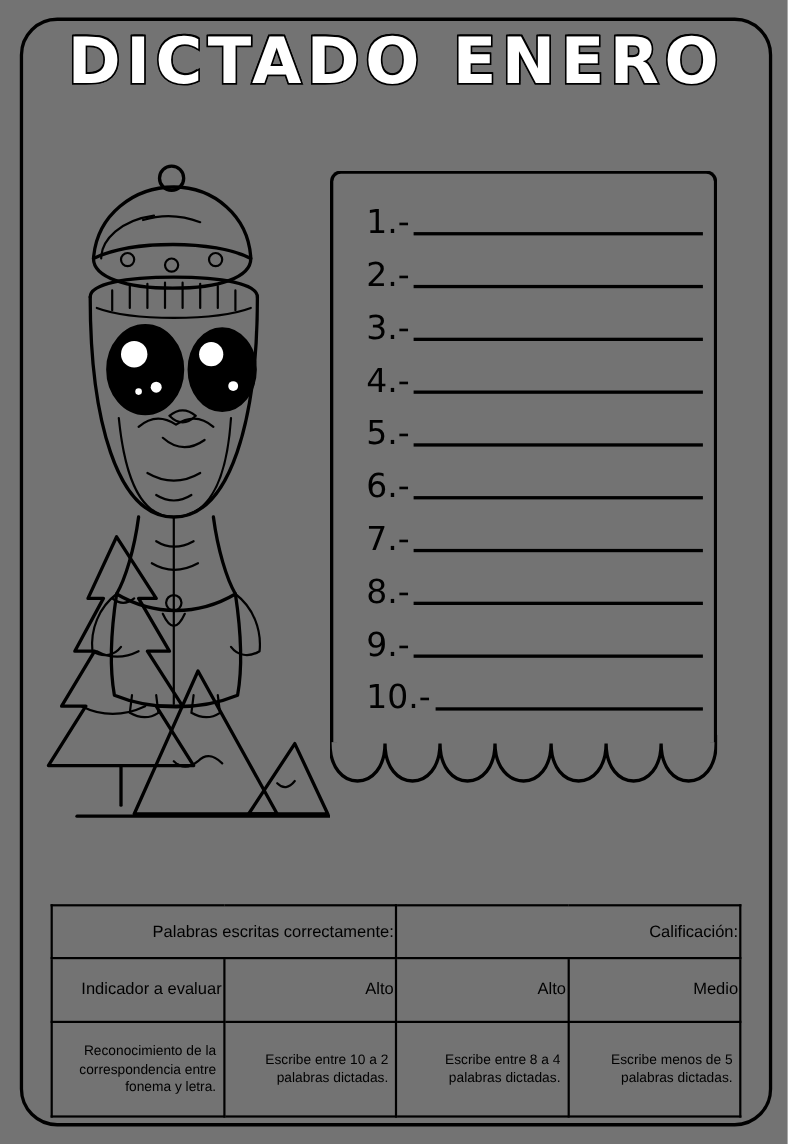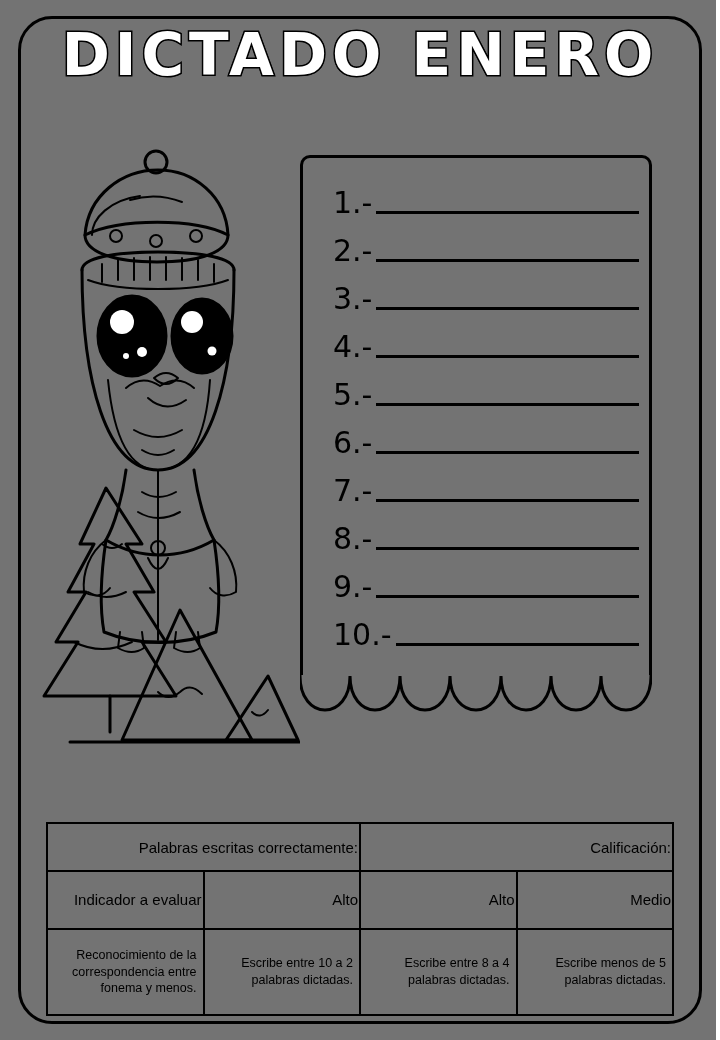--- a/index.html
+++ b/index.html
@@ -289,21 +289,21 @@
       <td colspan="2">Palabras escritas correctamente:</td>
       <td colspan="2">Calificación:</td>
     </tr>
     <tr class="r2">
       <td>Indicador a evaluar</td>
       <td>Alto</td>
       <td>Alto</td>
       <td>Medio</td>
     </tr>
     <tr class="r3">
-      <td>Reconocimiento de la correspondencia entre fonema  y menos.</td>
+      <td>Reconocimiento de la correspondencia entre fonema  y letra.</td>
       <td>Escribe entre 10 a 2 palabras dictadas.</td>
       <td>Escribe entre 8 a 4 palabras dictadas.</td>
       <td>Escribe menos de 5 palabras dictadas.</td>
     </tr>
   </tbody>
     </table>
 
 </div>
 
 </body></html>

